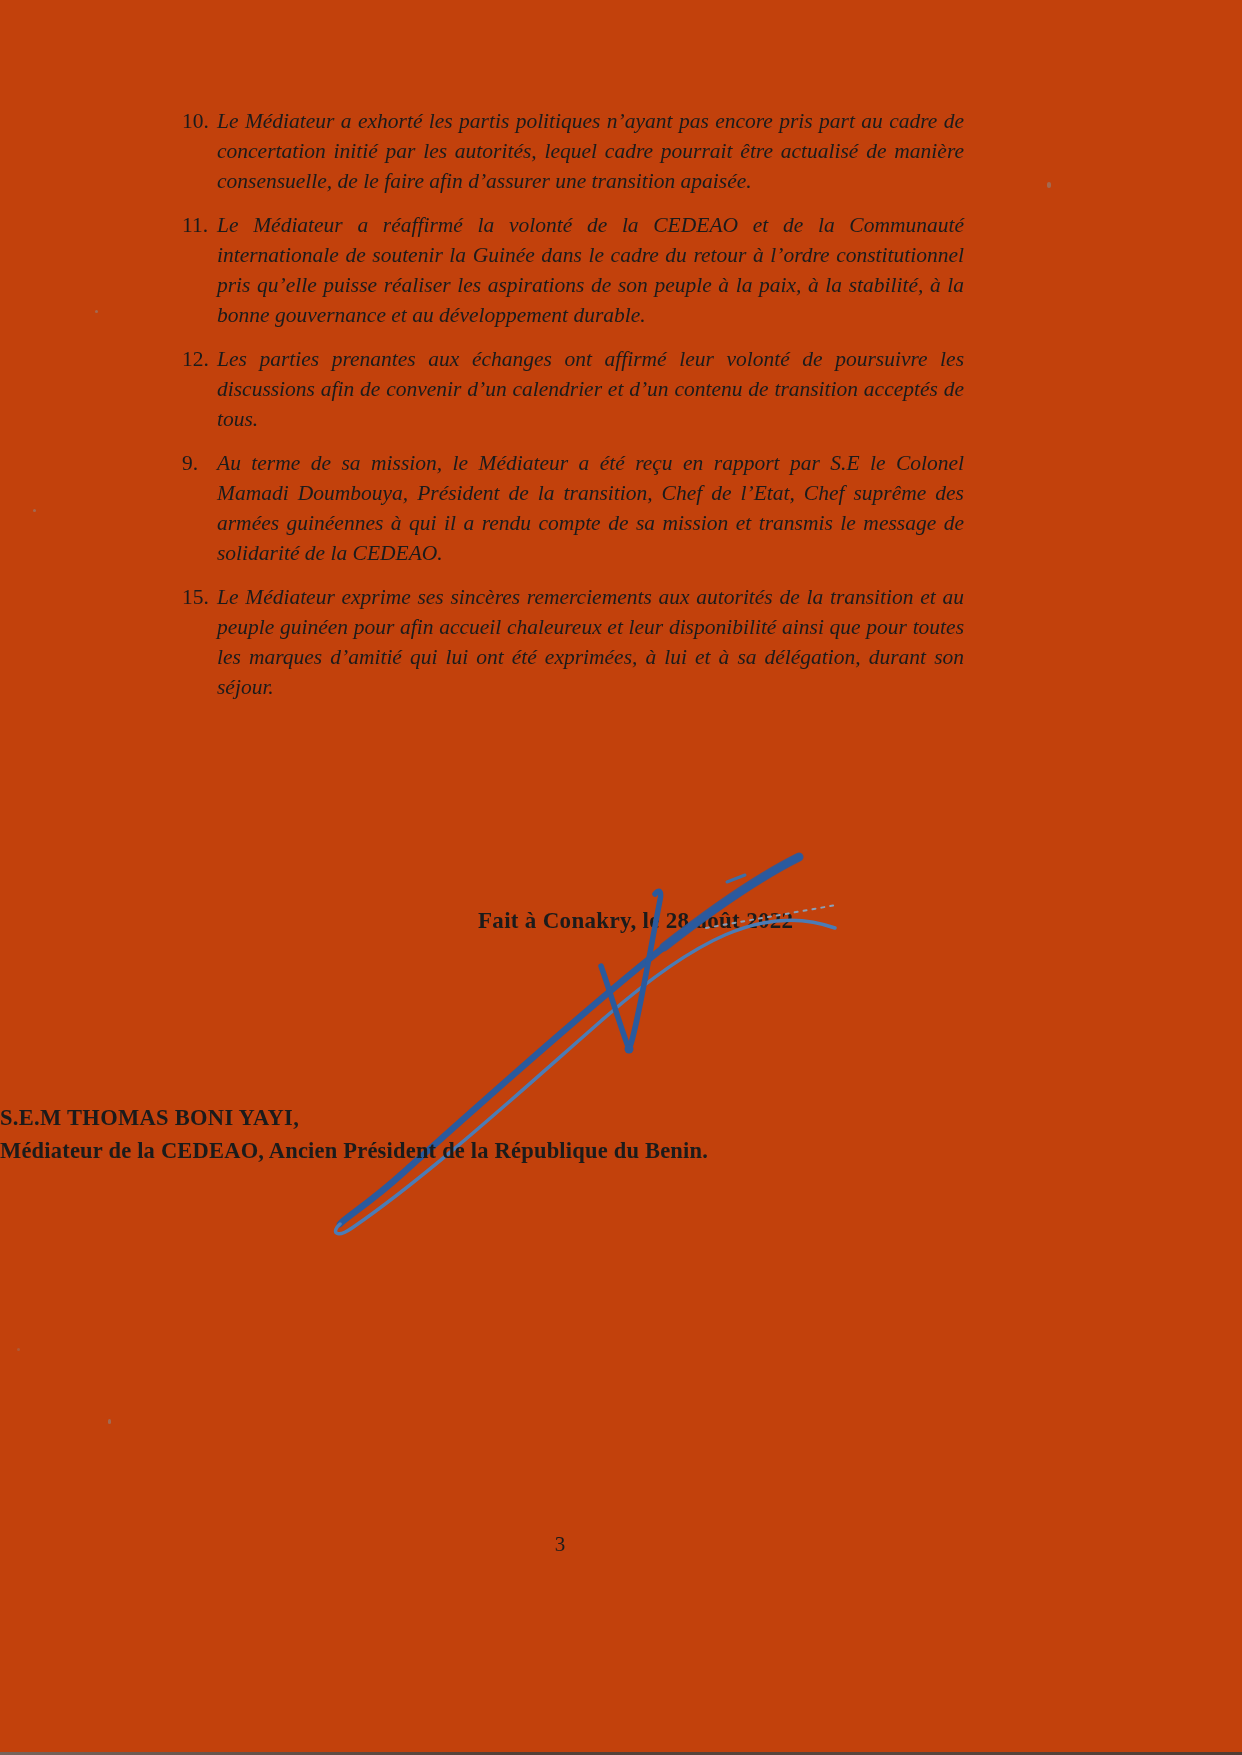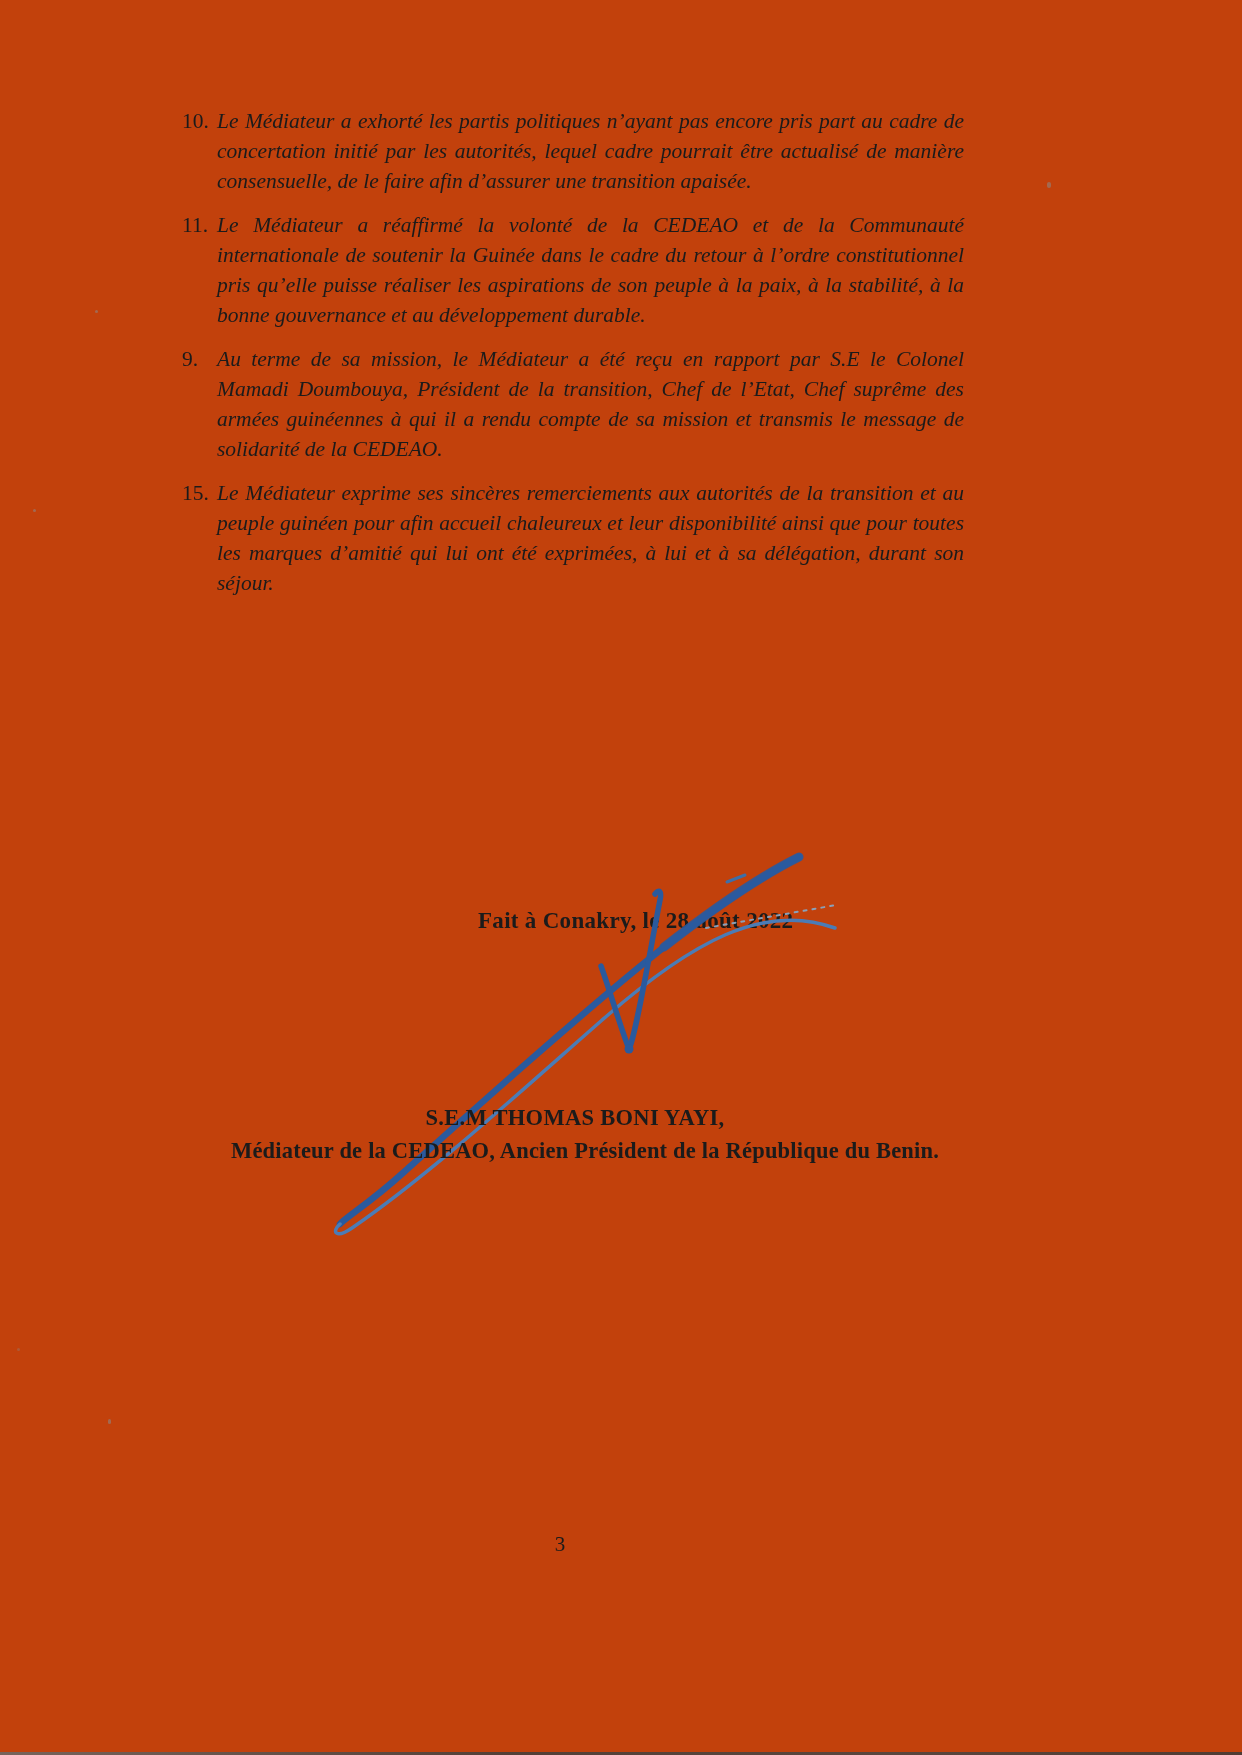--- a/index.html
+++ b/index.html
@@ -45,33 +45,31 @@
     font-size: 23px;
     font-weight: bold;
     letter-spacing: 0.3px;
     white-space: nowrap;
   }
   .sig-block {
     position: absolute;
     left: 0px;
     top: 1105px;
     width: 1150px;
-    text-align: center;
   }
   .sig-name {
     font-size: 22.5px;
     font-weight: bold;
     letter-spacing: 0.3px;
     margin-bottom: 7px;
   }
   .sig-title {
     font-size: 22.5px;
     font-weight: bold;
     letter-spacing: 0.2px;
-    margin-left: 20px;
   }
   .page-number {
     position: absolute;
     left: 540px;
     top: 1532px;
     width: 40px;
     text-align: center;
     font-size: 21px;
   }
   .signature-svg {
@@ -106,20 +104,24 @@
   <div class="content">
     <div class="para">
       <span class="para-num">10.</span>
       <span class="para-text">Le Médiateur a exhorté les partis politiques n’ayant pas encore pris part au cadre de concertation initié par les autorités, lequel cadre pourrait être actualisé de manière consensuelle, de le faire afin d’assurer une transition apaisée.</span>
     </div>
     <div class="para">
       <span class="para-num">11.</span>
       <span class="para-text">Le Médiateur a réaffirmé la volonté de la CEDEAO et de la Communauté internationale de soutenir la Guinée dans le cadre du retour à l’ordre constitutionnel pris qu’elle puisse réaliser les aspirations de son peuple à la paix, à la stabilité, à la bonne gouvernance et au développement durable.</span>
     </div>
     <div class="para">
+      <span class="para-num">12.</span>
+      <span class="para-text">Les parties prenantes aux échanges ont affirmé leur volonté de poursuivre les discussions afin de convenir d’un calendrier et d’un contenu de transition acceptés de tous.</span>
+    </div>
+    <div class="para">
       <span class="para-num">9.</span>
       <span class="para-text">Au terme de sa mission, le Médiateur a été reçu en rapport par S.E le Colonel Mamadi Doumbouya, Président de la transition, Chef de l’Etat, Chef suprême des armées guinéennes à qui il a rendu compte de sa mission et transmis le message de solidarité de la CEDEAO.</span>
     </div>
     <div class="para">
       <span class="para-num">15.</span>
       <span class="para-text">Le Médiateur exprime ses sincères remerciements aux autorités de la transition et au peuple guinéen pour afin accueil chaleureux et leur disponibilité ainsi que pour toutes les marques d’amitié qui lui ont été exprimées, à lui et à sa délégation, durant son séjour.</span>
     </div>
   </div>
 
   <div class="dateline">Fait à Conakry, le 28 août 2022</div>

